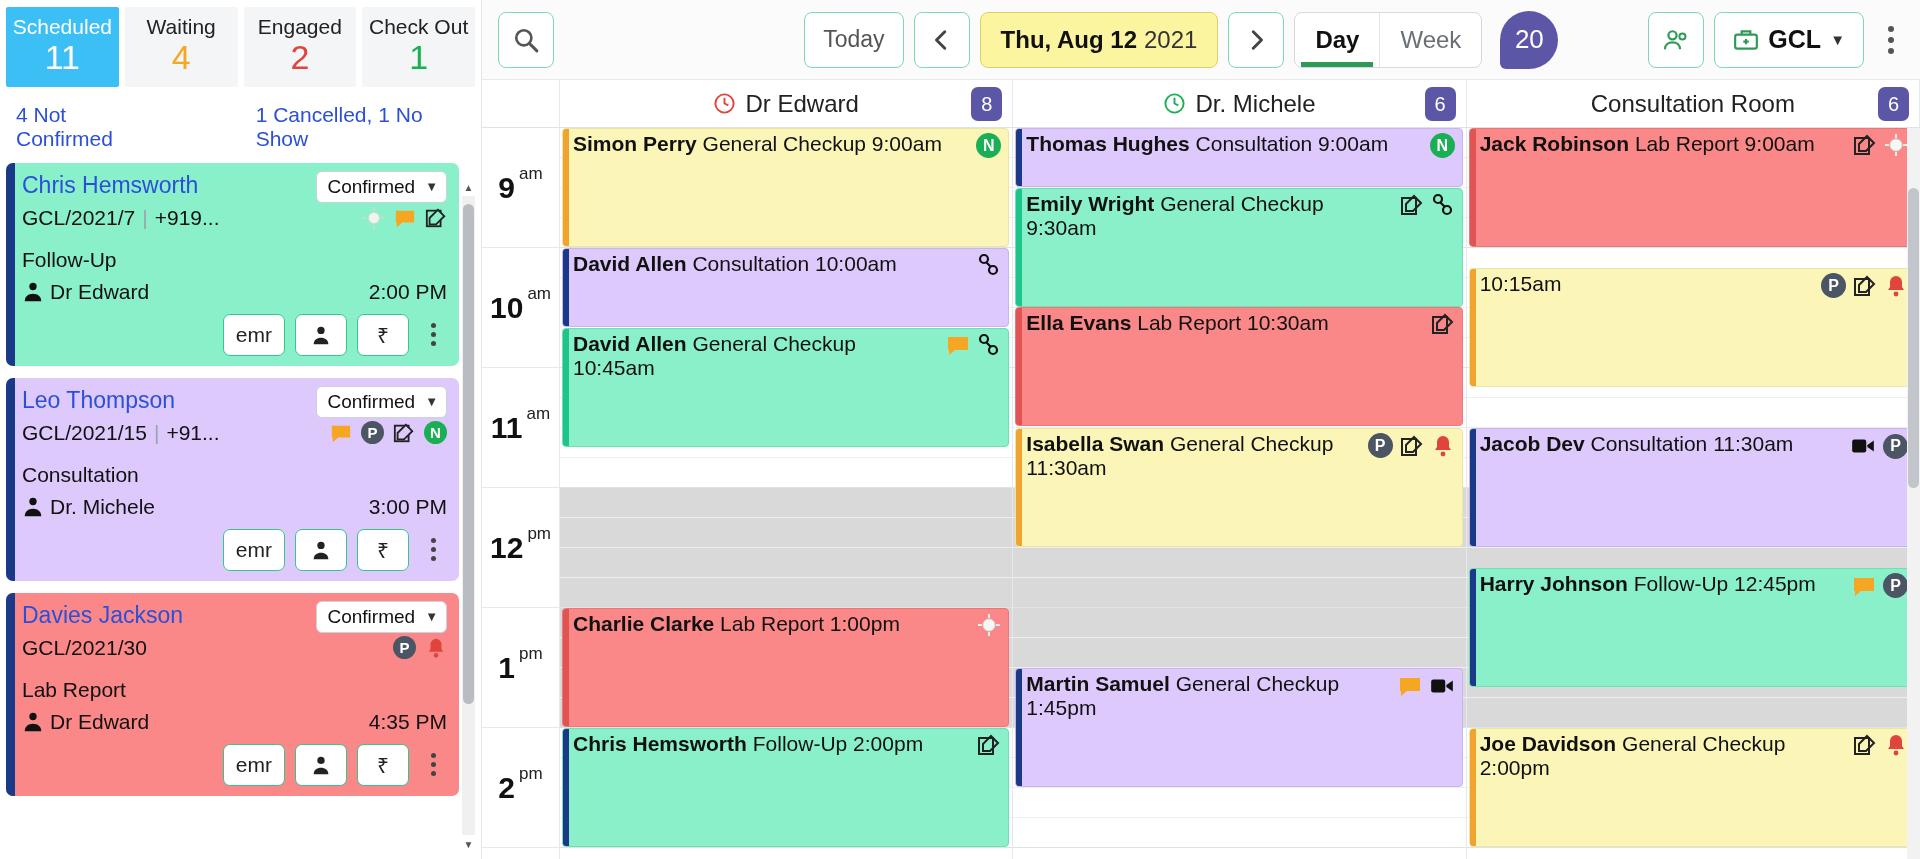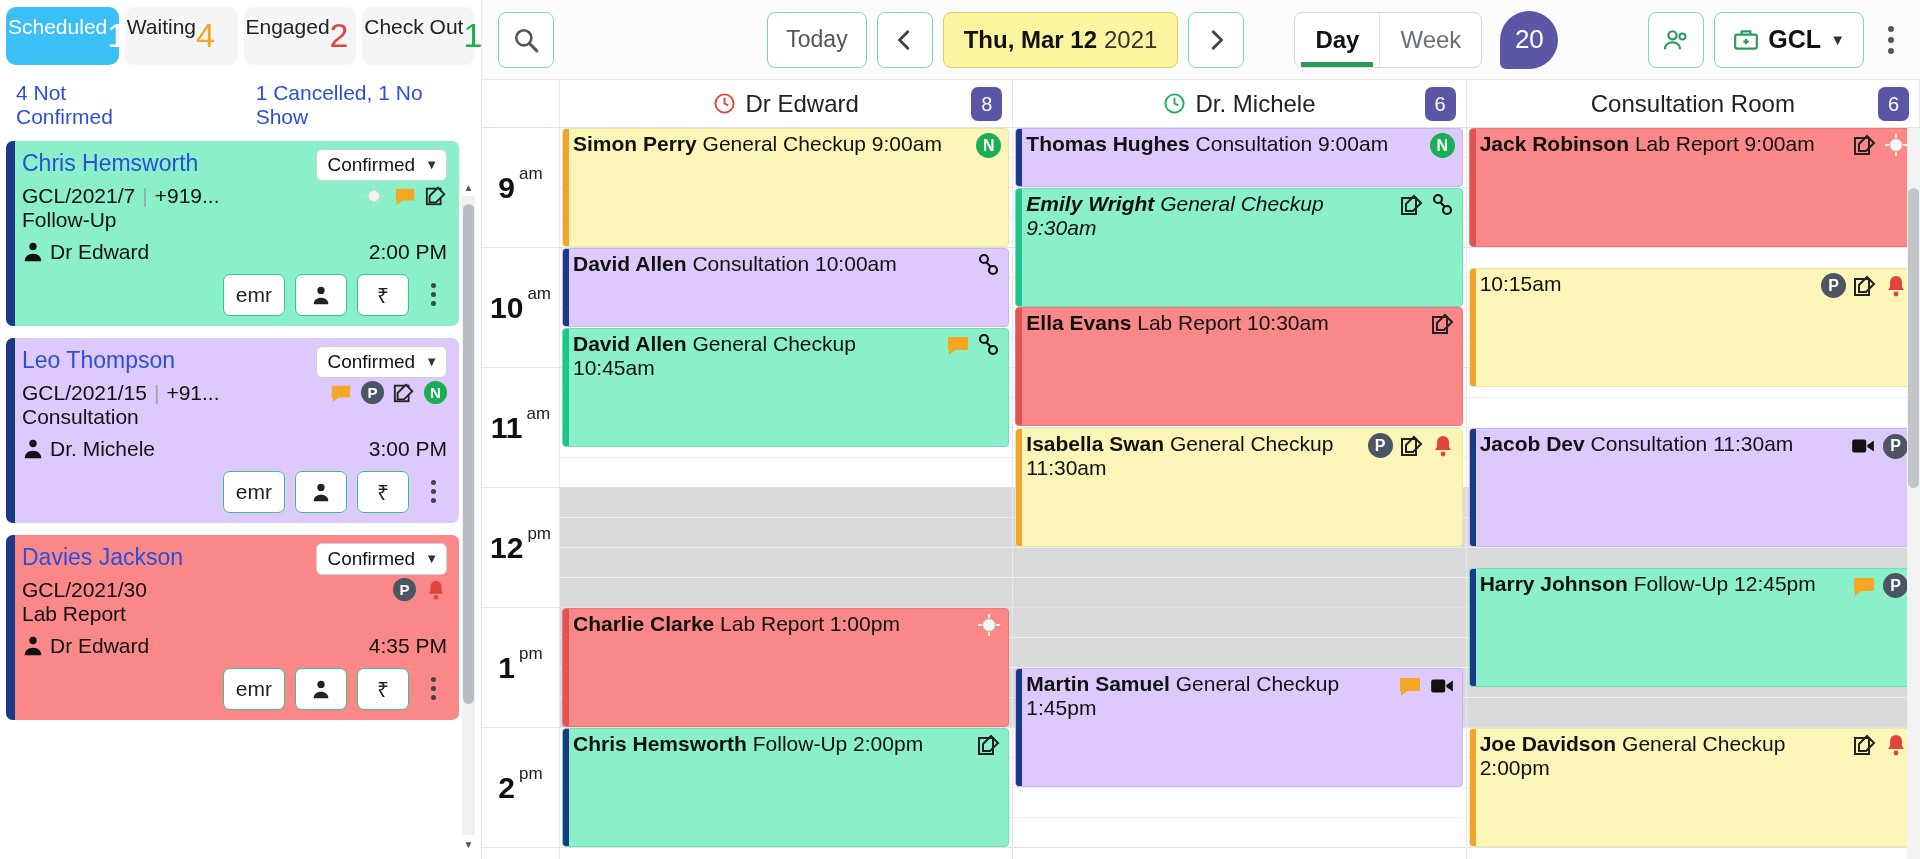--- a/index.html
+++ b/index.html
@@ -13,22 +13,22 @@
   
   .left-panel {
     width: 482px; height: 859px; flex: 0 0 482px;
     display: flex; flex-direction: column;
     background: #ffffff; border-right: 1px solid #e2e5e9;
     position: relative;
   }
   .stat-row { display: flex; gap: 6px; padding: 7px 6px 4px 6px; }
   .stat-card {
     flex: 1 1 0; min-width: 0;
-    border-radius: 10px; background: #f4f5f7;
-    display: flex; align-items: flex-start;
+    border-radius: 2px; background: #f4f5f7;
+    display: flex; flex-direction: column; align-items: center;
     padding: 9px 2px 11px 2px;
   }
   .stat-card.active { background: #3cbff5; }
   .stat-label { font-size: 21px; color: #222; line-height: 1.05; white-space: nowrap; }
   .stat-card.active .stat-label { color: #fff; }
   .stat-value { font-size: 34px; line-height: 1.05; margin-top: 2px; font-weight: 400; }
   .stat-card.active .stat-value { color: #fff; }
 
   .links-row {
     display: flex; align-items: center; gap: 0;
@@ -68,21 +68,21 @@
   .meta-div { color: #9aa4ae; margin: 0 7px; }
   .meta-icons { margin-left: auto; display: flex; align-items: center; gap: 9px; }
   .mini-ic { width: 22px; height: 22px; display: inline-block; }
   .badge-p, .badge-n {
     width: 23px; height: 23px; border-radius: 50%;
     display: inline-flex; align-items: center; justify-content: center;
     color: #fff; font-size: 15px; font-weight: bold;
   }
   .badge-p { background: #4b5563; }
   .badge-n { background: #1aaf54; }
-  .card-type { font-size: 21px; color: #111; margin-top: 0; }
+  .card-type { font-size: 21px; color: #111; margin-top: 18px; }
   .card-doc-row { display: flex; align-items: center; margin-top: 8px; font-size: 21px; color: #111; }
   .card-doc-row .docname { margin-left: 6px; }
   .card-time { margin-left: auto; font-size: 21px; }
   .card-btns { display: flex; align-items: center; gap: 10px; margin-top: 10px; justify-content: flex-end; }
   .cbtn {
     background: #fff; border: 1px solid #35c58f; border-radius: 7px;
     min-width: 52px; height: 42px; display: flex; align-items: center;
     justify-content: center; font-size: 21px; color: #222; cursor: pointer;
     padding: 0 12px;
   }
@@ -124,21 +124,21 @@
   .tb-spacer { flex: 1 1 auto; }
   .date-btn {
     background: #fbf5a0; border: 1px solid #ddd06a; border-radius: 8px;
     height: 56px; display: flex; align-items: center; padding: 0 20px;
     font-size: 24px; color: #111; cursor: pointer; gap: 7px;
   }
   .date-btn b { font-weight: bold; }
   .date-btn span.year { color: #333; }
   .seg {
     display: flex; background: #fff; border: 1px solid #d6dade; border-radius: 8px;
-    height: 56px; overflow: hidden; margin-left: 40px;
+    height: 56px; overflow: hidden;
   }
   .seg div {
     display: flex; align-items: center; justify-content: center;
     padding: 0 20px; font-size: 24px; color: #6a7077; cursor: pointer;
     position: relative; border-right: 1px solid #e2e5e9;
   }
   .seg div:last-child { border-right: 0; }
   .seg div.on { color: #111; font-weight: bold; }
   .seg div.on:after {
     content: ""; position: absolute; left: 6px; right: 6px; bottom: 0; height: 5px;
@@ -442,21 +442,21 @@
           </svg>
       </div>
       <div class="tb-spacer"></div>
       <div class="tb-btn">Today</div>
       <div class="tb-btn sq">
         <svg width="22" height="22" viewBox="0 0 24 24">
             <polyline points="15,3 6,12 15,21" fill="none" stroke="#444" stroke-width="3.2" stroke-linecap="round" stroke-linejoin="round"></polyline>
           </svg>
       </div>
       <div class="date-btn">
-        <b>Thu, Mar 12</b>
+        <b>Thu, Aug 12</b>
         <span class="year">2021</span>
       </div>
       <div class="tb-btn sq">
         <svg width="22" height="22" viewBox="0 0 24 24">
             <polyline points="9,3 18,12 9,21" fill="none" stroke="#444" stroke-width="3.2" stroke-linecap="round" stroke-linejoin="round"></polyline>
           </svg>
       </div>
       <div class="seg">
         <div class="on">Day</div>
         <div>Week</div>
@@ -662,21 +662,21 @@
             <div class="slot" style="top: 630px;"></div>
             <div class="slot" style="top: 660px;"></div>
             <div class="slot hr" style="top: 690px;"></div>
             <div class="slot" style="top: 720px;"></div>
             <div class="ev ev-purple bar-navy" style="top: 0px; height: 59px;">
               <span class="ev-line"><span class="ev-nm">Thomas Hughes</span> <span>Consultation 9:00am</span></span>
               <span class="ev-ic">
                 <span class="badge-n">N</span>
               </span>
             </div>
-            <div class="ev ev-green bar-green" style="top: 60px; height: 119px; font-style: italic;">
+            <div class="ev ev-green bar-green" style="top: 60px; height: 119px;">
               <span class="ev-line"><span class="ev-nm">Emily Wright</span> <span>General Checkup</span></span>
               <span class="ev-line">9:30am</span>
               <span class="ev-ic">
                 <span>
                   <svg width="24" height="24" viewBox="0 0 24 24">
                     <rect x="2" y="5" width="14" height="16" fill="none" stroke="#222" stroke-width="2"></rect>
                     <path d="M14 3l7 7-8 8-7 0 0-7z" fill="none" stroke="#222" stroke-width="2"></path>
                   </svg>
                 </span>
                 <span>

